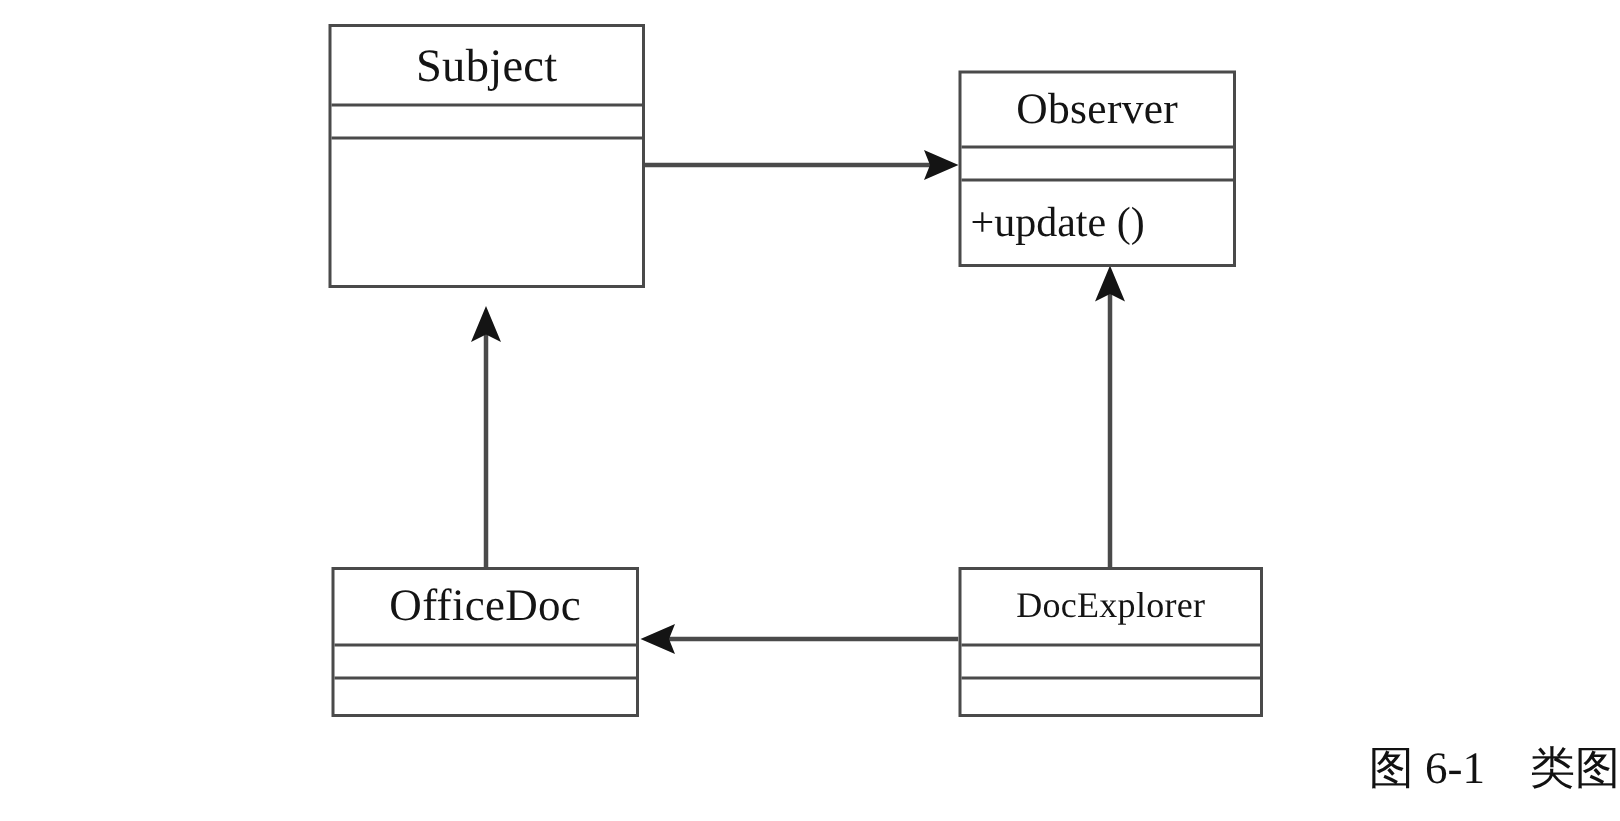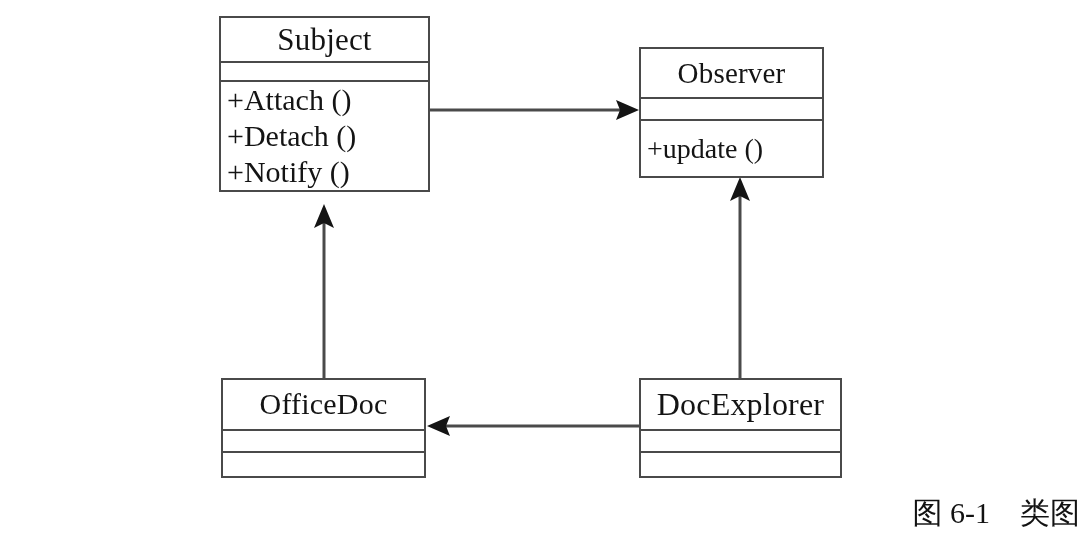--- a/index.html
+++ b/index.html
@@ -68,21 +68,21 @@
   #class-observer .c-attrs        { height: 20px; }
   #class-observer .c-ops          { height: 55px; }
   #class-observer .uml-member     { font-size: 28px; line-height: 34px; }
 
   #class-officedoc    { left: 221px; top: 378px; width: 205px; height: 100px; }
   #class-officedoc .uml-name      { height: 50px; font-size: 30px; }
   #class-officedoc .c-attrs       { height: 21px; }
   #class-officedoc .c-ops         { height: 23px; }
 
   #class-docexplorer  { left: 639px; top: 378px; width: 203px; height: 100px; }
-  #class-docexplorer .uml-name    { height: 50px; font-size: 32px; }
+  #class-docexplorer .uml-name    { height: 50px; font-size: 24px; }
   #class-docexplorer .c-attrs     { height: 21px; }
   #class-docexplorer .c-ops       { height: 23px; }
 
   
   #connectors {
     position: absolute;
     left: 0;
     top: 0;
     width: 1080px;
     height: 547px;
@@ -137,25 +137,20 @@
       <line class="conn-line" x1="639" y1="426" x2="444" y2="426"></line>
       <polygon class="conn-head" points="427,426 450,416 446,426 450,436"></polygon>
     </g>
   </svg>
 
   <div class="uml-class" id="class-subject">
     <div class="uml-name">Subject</div>
     <div class="uml-sep"></div>
     <div class="uml-compartment c-attrs"></div>
     <div class="uml-sep"></div>
-    <div class="uml-compartment c-ops">
-      <div class="uml-member">+Attach ()</div>
-      <div class="uml-member">+Detach ()</div>
-      <div class="uml-member">+Notify ()</div>
-    </div>
   </div>
 
   <div class="uml-class" id="class-observer">
     <div class="uml-name">Observer</div>
     <div class="uml-sep"></div>
     <div class="uml-compartment c-attrs"></div>
     <div class="uml-sep"></div>
     <div class="uml-compartment c-ops">
       <div class="uml-member">+update ()</div>
     </div>

